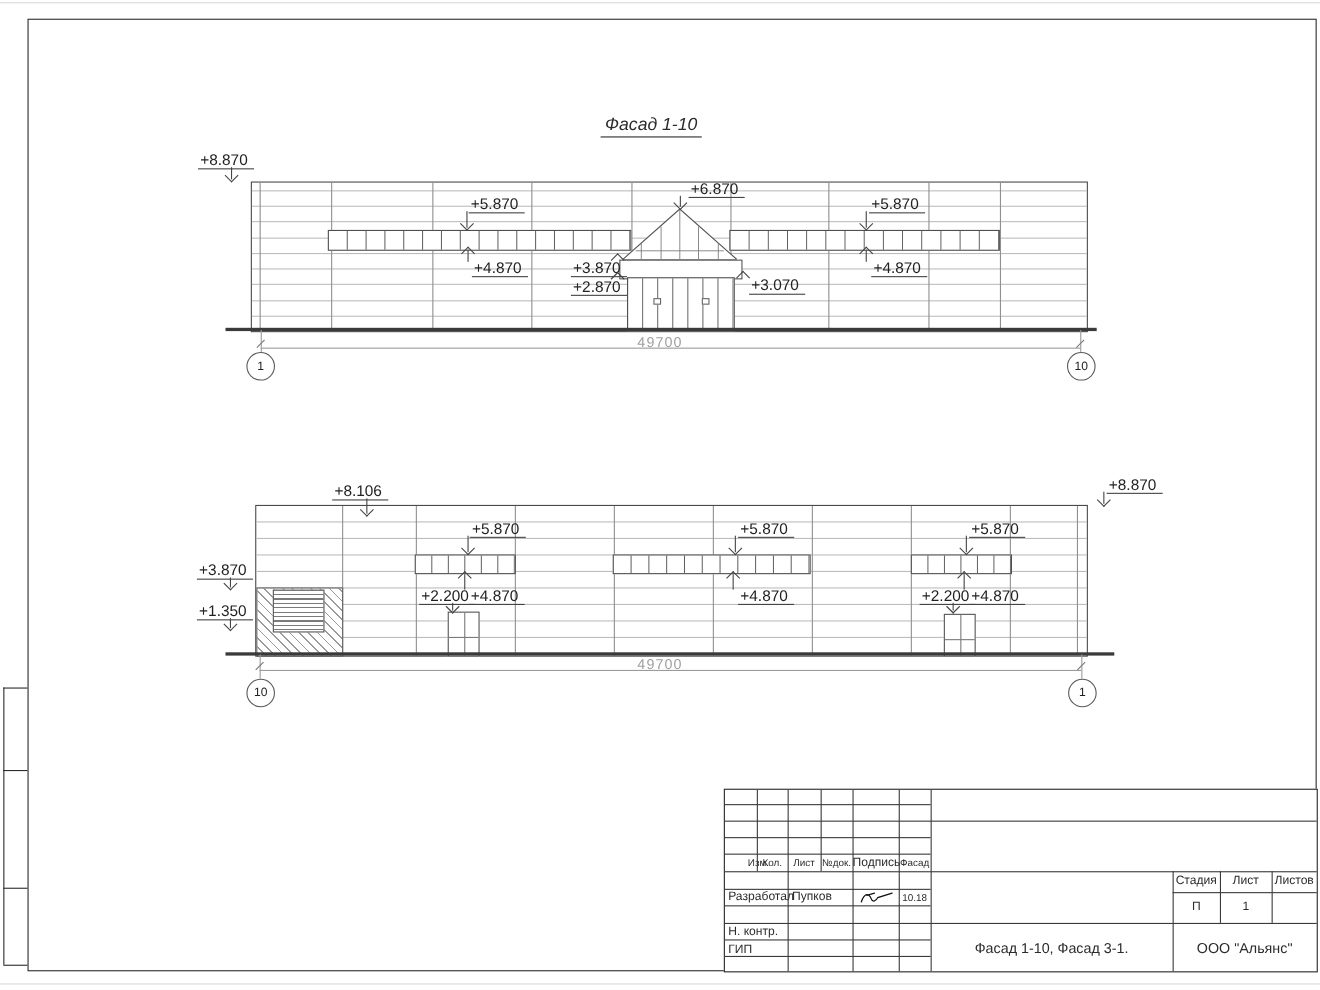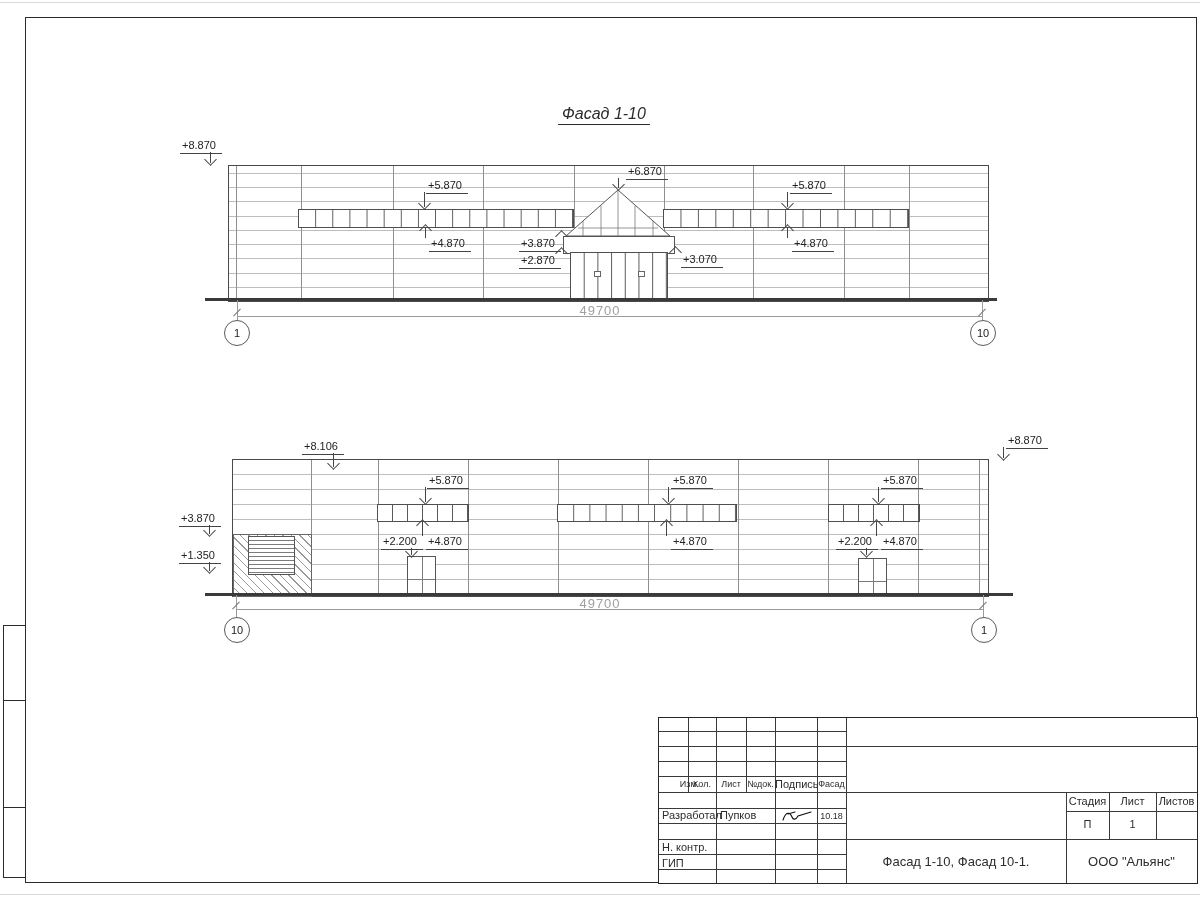--- a/index.html
+++ b/index.html
@@ -20,21 +20,21 @@
   .door{position:absolute;border:1.4px solid #555;background:#fff}
   .door .vd{position:absolute;left:50%;top:0;bottom:0;border-left:1px solid #7a7a7a}
   .door .hd{position:absolute;left:0;right:0;border-top:1px solid #7a7a7a}
   .hnd{position:absolute;width:5px;height:4px;border:1px solid #666;background:#fff}
   .hatchbox{position:absolute;border:1px solid #666;
             background:repeating-linear-gradient(45deg,#ffffff 0 5px,#9a9a9a 5px 6px)}
   .louver{position:absolute;border:1px solid #555;
           background:#fff repeating-linear-gradient(180deg,#ffffff 0 3px,#7b7b7b 3px 4px)}
   .ground{position:absolute;height:2.5px;background:#3a3a3a}
   
-  .elev{position:absolute;font-size:11px;line-height:11px;white-space:nowrap;color:#222}
+  .elev{position:absolute;font-size:14px;line-height:11px;white-space:nowrap;color:#222}
   .elev .lbl{display:inline-block;border-bottom:1px solid #444;padding:0 6px 2px 2px}
   .arr{position:absolute}
   .arr.d{width:12px}
   .arr.d::before{content:"";position:absolute;left:6px;top:0;bottom:2px;border-left:1px solid #444}
   .arr.d::after{content:"";position:absolute;left:2px;bottom:1px;width:8px;height:8px;
                 border-left:1.2px solid #444;border-bottom:1.2px solid #444;transform:rotate(-45deg)}
   .arr.u{width:12px}
   .arr.u::before{content:"";position:absolute;left:6px;top:2px;bottom:0;border-left:1px solid #444}
   .arr.u::after{content:"";position:absolute;left:2px;top:1px;width:8px;height:8px;
                 border-left:1.2px solid #444;border-top:1.2px solid #444;transform:rotate(45deg)}
@@ -65,21 +65,21 @@
   <div class="paper-edge" style="top:2px"></div>
   <div class="paper-edge" style="top:894px"></div>
   <div class="frame"></div>
 
   <div class="vl" style="left:3px;top:625px;height:252px"></div>
   <div class="hl" style="left:3px;top:625px;width:22px"></div>
   <div class="hl" style="left:3px;top:700px;width:22px"></div>
   <div class="hl" style="left:3px;top:807px;width:22px"></div>
   <div class="hl" style="left:3px;top:877px;width:22px"></div>
 
-  <div class="ftitle" style="left:484px;top:105px">
+  <div class="ftitle" style="left:472px;top:105px">
     <span>Фасад 1-10</span>
   </div>
 
   <div class="bld" style="left:228px;top:165px;width:759px;height:135px">
       <div class="hline" style="top: 7px;"></div>
       <div class="hline" style="top: 21px;"></div>
       <div class="hline" style="top: 35px;"></div>
       <div class="hline" style="top: 50px;"></div>
       <div class="hline" style="top: 64px;"></div>
       <div class="hline" style="top: 78px;"></div>
@@ -260,17 +260,17 @@
     <div class="tbtx" style="left:3px;top:122px">Н. контр.</div>
     <div class="tbtx" style="left:3px;top:138px">ГИП</div>
 
     <div class="tbtx tbc" style="left:407px;top:76px;width:43px">Стадия</div>
     <div class="tbtx tbc" style="left:450px;top:76px;width:47px">Лист</div>
     <div class="tbtx tbc" style="left:497px;top:76px;width:41px">Листов</div>
     <div class="tbtx tbc" style="left:407px;top:99px;width:43px;font-size:11px">П</div>
     <div class="tbtx tbc" style="left:450px;top:99px;width:47px;font-size:11px">1</div>
     <div class="tbtx tbc" style="left:497px;top:99px;width:41px;font-size:11px"></div>
 
-    <div class="big" style="left:187px;top:121px;width:220px;height:44px">Фасад 1-10, Фасад 10-1.</div>
+    <div class="big" style="left:187px;top:121px;width:220px;height:44px">Фасад 1-10, Фасад 3-1.</div>
     <div class="big" style="left:407px;top:121px;width:131px;height:44px">ООО "Альянс"</div>
   </div>
 
 </div>
 
 </body></html>

